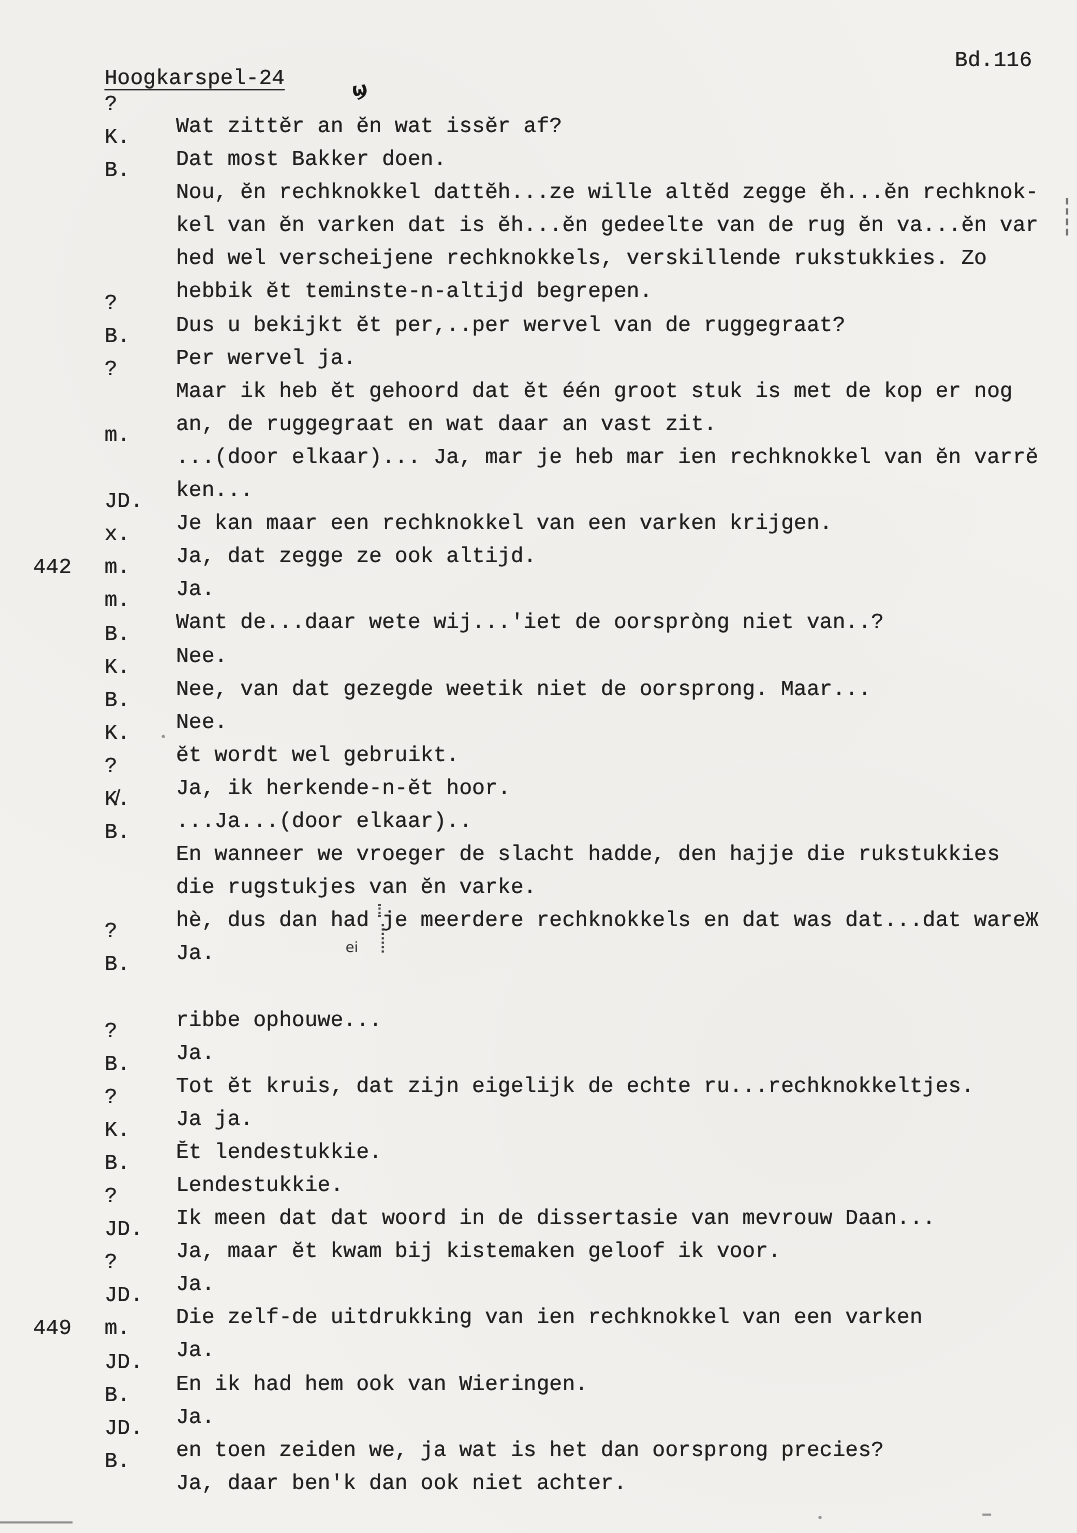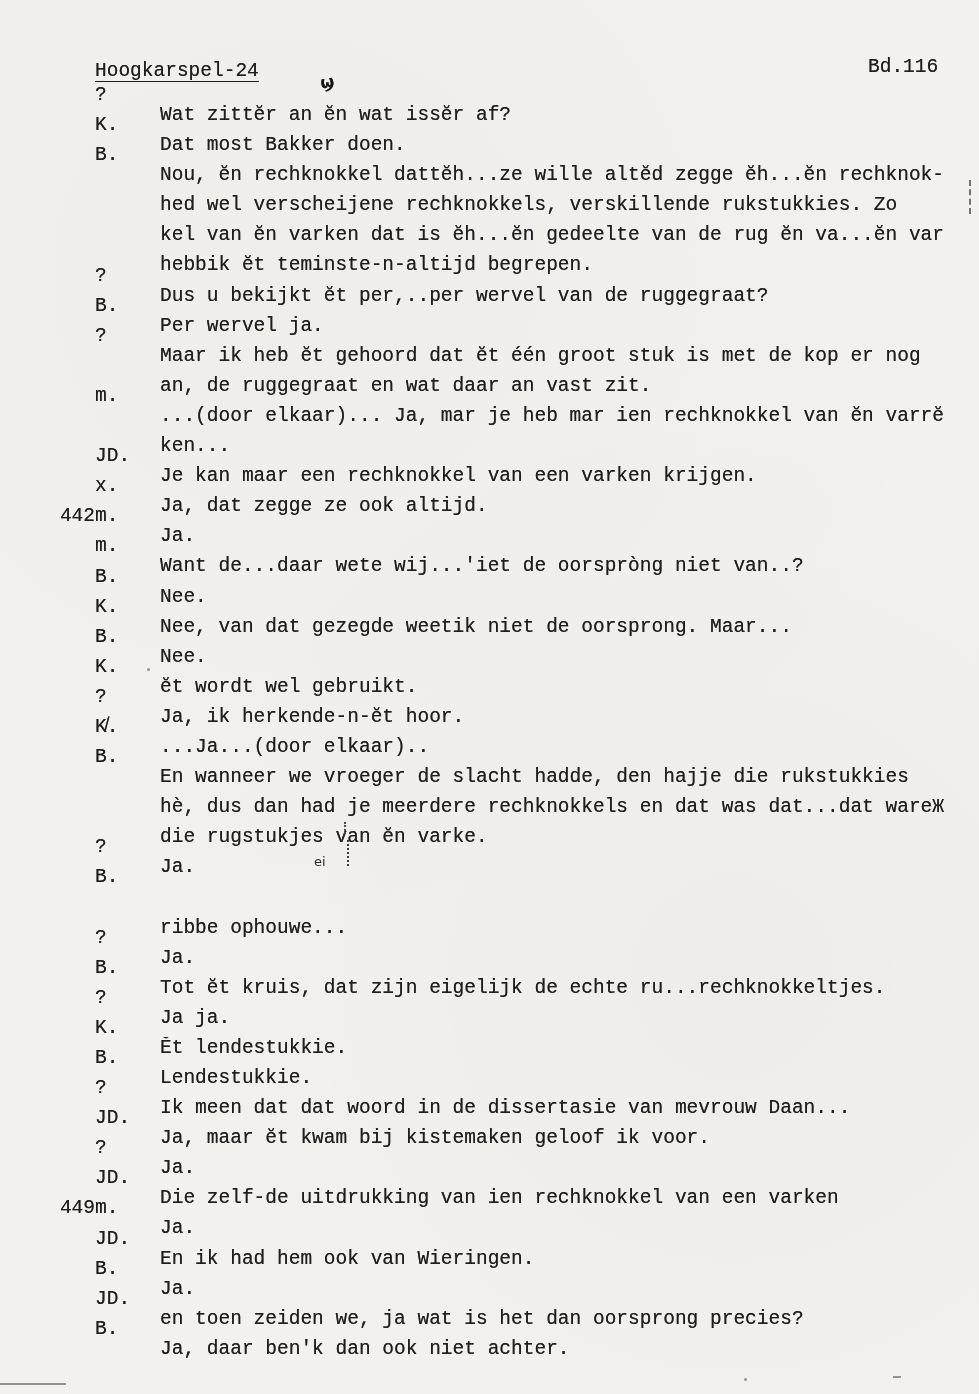--- a/index.html
+++ b/index.html
@@ -17,24 +17,24 @@
     overflow:hidden;
     text-shadow:0 0 0.6px rgba(20,20,20,0.7);
   }
   .header{position:absolute;top:44px;left:0;right:0;height:30px;}
   .title{
     position:absolute;left:95px;top:16px;
     text-decoration:underline;
     text-underline-offset:5px;
     white-space:pre;
   }
-  .band{position:absolute;left:868px;top:0;white-space:pre;margin-top:12px;}
+  .band{position:absolute;left:868px;top:0;white-space:pre;}
   .transcript{position:absolute;top:84px;left:0;right:0;}
   .row{display:flex;height:30.1px;padding-left:30px;align-items:flex-start;}
-  .num{width:65px;flex:0 0 65px;white-space:pre;text-align:right;}
+  .num{width:65px;flex:0 0 65px;white-space:pre;}
   .spk{width:65px;flex:0 0 65px;white-space:pre;}
   .txt{flex:1;white-space:pre;overflow:hidden;margin-top:20px;}
   
   .hand-squiggle{
     position:absolute;left:320px;top:72px;
     font-family:"DejaVu Sans",sans-serif;
     font-size:17px;font-weight:bold;color:#141414;
     transform:rotate(-8deg);letter-spacing:-2px;
   }
   .hand-ei{
@@ -90,27 +90,27 @@
 
   <div class="row">
     <span class="num"></span>
     <span class="spk">B.</span>
     <span class="txt">Nou, ĕn rechknokkel dattĕh...ze wille altĕd zegge ĕh...ĕn rechknok-</span>
   </div>
 
   <div class="row">
     <span class="num"></span>
     <span class="spk"></span>
+    <span class="txt">kel van ĕn varken dat is ĕh...ĕn gedeelte van de rug ĕn va...ĕn var</span>
+  </div>
+
+  <div class="row">
+    <span class="num"></span>
+    <span class="spk"></span>
     <span class="txt">hed wel verscheijene rechknokkels, verskillende rukstukkies. Zo</span>
-  </div>
-
-  <div class="row">
-    <span class="num"></span>
-    <span class="spk"></span>
-    <span class="txt">kel van ĕn varken dat is ĕh...ĕn gedeelte van de rug ĕn va...ĕn var</span>
   </div>
 
   <div class="row">
     <span class="num"></span>
     <span class="spk"></span>
     <span class="txt">hebbik ĕt teminste-n-altijd begrepen.</span>
   </div>
 
   <div class="row">
     <span class="num"></span>
@@ -210,27 +210,27 @@
 
   <div class="row">
     <span class="num"></span>
     <span class="spk">B.</span>
     <span class="txt">En wanneer we vroeger de slacht hadde, den hajje die rukstukkies</span>
   </div>
 
   <div class="row">
     <span class="num"></span>
     <span class="spk"></span>
+    <span class="txt">die rugstukjes van ĕn varke.</span>
+  </div>
+
+  <div class="row">
+    <span class="num"></span>
+    <span class="spk"></span>
     <span class="txt">hè, dus dan had je meerdere rechknokkels en dat was dat...dat wareЖ</span>
-  </div>
-
-  <div class="row">
-    <span class="num"></span>
-    <span class="spk"></span>
-    <span class="txt">die rugstukjes van ĕn varke.</span>
   </div>
 
   <div class="row">
     <span class="num"></span>
     <span class="spk">?</span>
     <span class="txt">Ja.</span>
   </div>
 
   <div class="row">
     <span class="num"></span>

